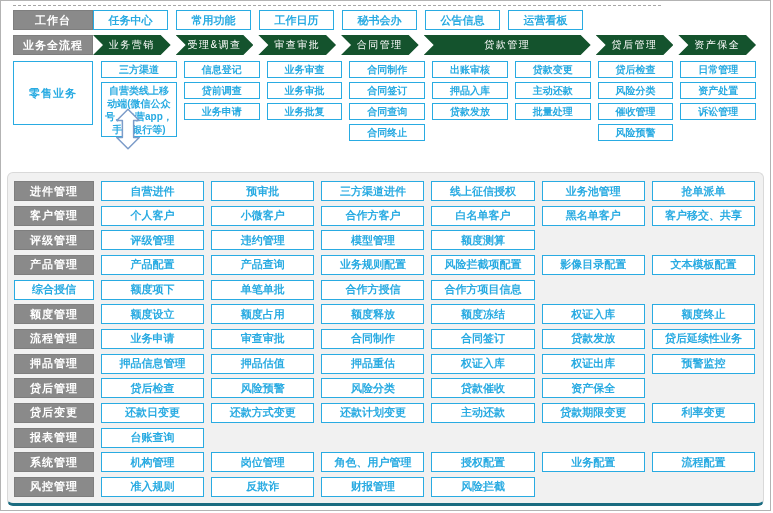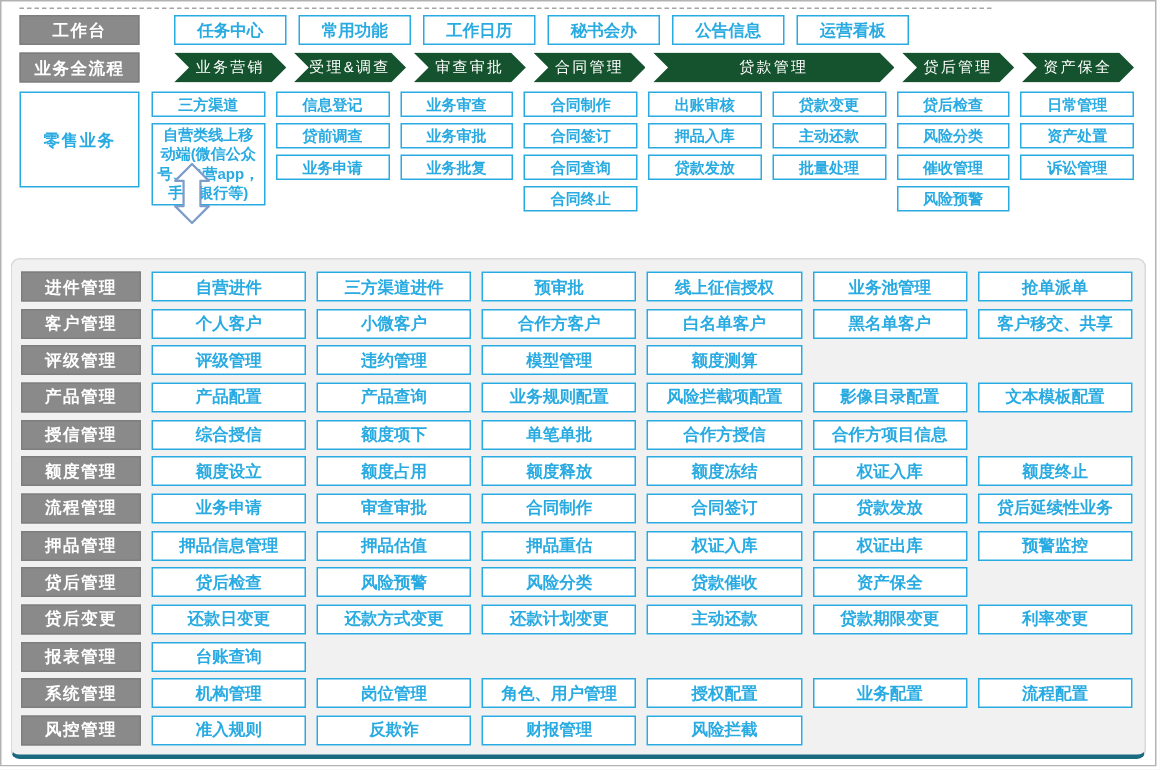--- a/index.html
+++ b/index.html
@@ -1,20 +1,20 @@
 <!DOCTYPE html>
 <html><head>
 <meta charset="utf-8">
 <style>
   html,body{margin:0;padding:0;background:#fff;}
   body{font-family:"Liberation Sans",sans-serif;}
   .page{position:relative;width:771px;height:511px;border:1px solid #b3b3b3;background:#fff;overflow:hidden;box-sizing:border-box;}
   .top{padding:4px 14px 0 12px;}
   .toolbar-wrap{width:648px;border-top:1px dashed #a6a6a6;padding-top:4px;}
-  .row-flex{display:flex;gap:23px;align-items:stretch;}
+  .row-flex{display:flex;gap:0;align-items:stretch;}
   .gray-label{flex:none;width:80px;height:20px;background:#8a8a8a;color:#fff;font-size:11px;font-weight:bold;display:flex;align-items:center;justify-content:center;letter-spacing:1px;box-sizing:border-box;border:1px solid #7e7e7e;}
   .btn{box-sizing:border-box;background:#fff;border:1px solid #29abe2;color:#29abe2;font-weight:bold;font-size:11px;font-family:inherit;padding:0;cursor:pointer;display:flex;align-items:center;justify-content:center;white-space:nowrap;}
   .toolbar-btn{width:75px;height:20px;flex:none;}
   .flow-row{margin-top:5px;}
   .flow-steps{flex:1;display:flex;gap:5px;}
   .chevron{flex:1;height:20px;background:#14532d;color:#fff;font-size:10px;font-weight:normal;display:flex;align-items:center;justify-content:center;letter-spacing:1.5px;clip-path:polygon(0 0,calc(100% - 10px) 0,100% 50%,calc(100% - 10px) 100%,0 100%,10px 50%);}
   .chevron.wide{flex:2.15;}
   .retail-row{margin-top:6px;display:flex;gap:8px;align-items:flex-start;}
   .retail-label{flex:none;width:80px;height:64px;border:1px solid #29abe2;color:#29abe2;font-size:11px;font-weight:bold;display:flex;align-items:center;justify-content:center;letter-spacing:1px;box-sizing:border-box;}
   .retail-cols{flex:1;display:grid;grid-template-columns:repeat(8,1fr);gap:7px;align-items:start;}
@@ -110,22 +110,22 @@
   </div>
 
   <svg class="connector" viewBox="0 0 32 46" xmlns="http://www.w3.org/2000/svg">
     <path d="M16 2 L28 14 L22 14 L22 32 L28 32 L16 44 L4 32 L10 32 L10 14 L4 14 Z" fill="#ffffff" stroke="#7c9cc9" stroke-width="1.6" stroke-linejoin="round"></path>
   </svg>
 
   <div class="panel" id="modules">
       <div class="module-row">
         <div class="gray-label">进件管理</div>
         <button class="btn module-btn">自营进件</button>
+        <button class="btn module-btn">预审批</button>
         <button class="btn module-btn">三方渠道进件</button>
-        <button class="btn module-btn">预审批</button>
         <button class="btn module-btn">线上征信授权</button>
         <button class="btn module-btn">业务池管理</button>
         <button class="btn module-btn">抢单派单</button>
       </div>
       <div class="module-row">
         <div class="gray-label">客户管理</div>
         <button class="btn module-btn">个人客户</button>
         <button class="btn module-btn">小微客户</button>
         <button class="btn module-btn">合作方客户</button>
         <button class="btn module-btn">白名单客户</button>
@@ -142,21 +142,20 @@
       <div class="module-row">
         <div class="gray-label">产品管理</div>
         <button class="btn module-btn">产品配置</button>
         <button class="btn module-btn">产品查询</button>
         <button class="btn module-btn">业务规则配置</button>
         <button class="btn module-btn">风险拦截项配置</button>
         <button class="btn module-btn">影像目录配置</button>
         <button class="btn module-btn">文本模板配置</button>
       </div>
       <div class="module-row">
-        <div class="gray-label">授信管理</div>
         <button class="btn module-btn">综合授信</button>
         <button class="btn module-btn">额度项下</button>
         <button class="btn module-btn">单笔单批</button>
         <button class="btn module-btn">合作方授信</button>
         <button class="btn module-btn">合作方项目信息</button>
       </div>
       <div class="module-row">
         <div class="gray-label">额度管理</div>
         <button class="btn module-btn">额度设立</button>
         <button class="btn module-btn">额度占用</button>

